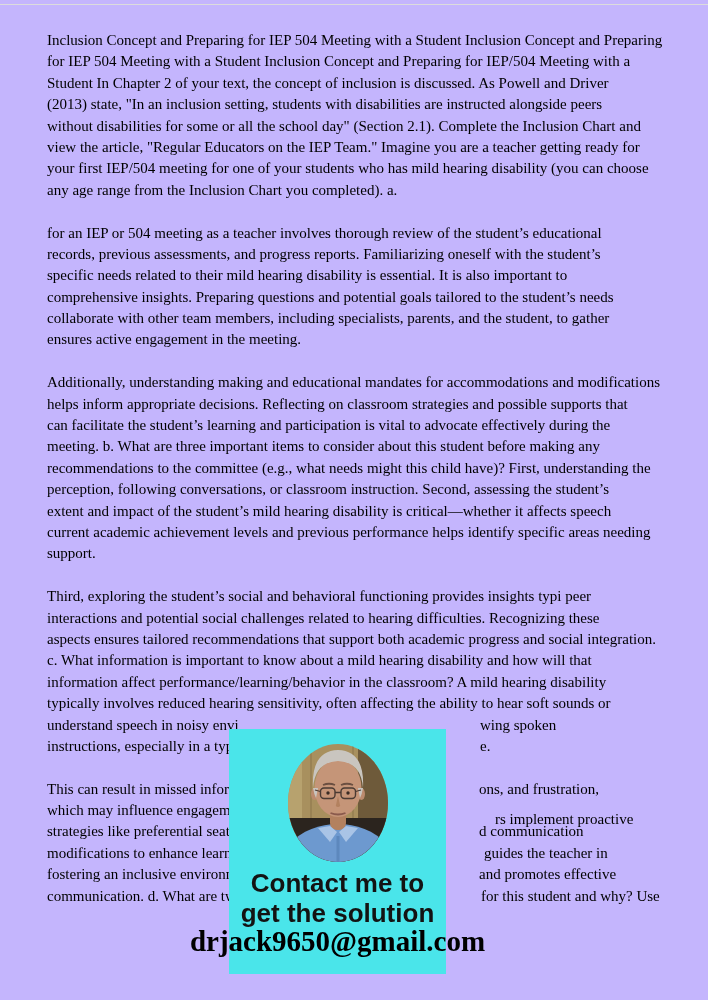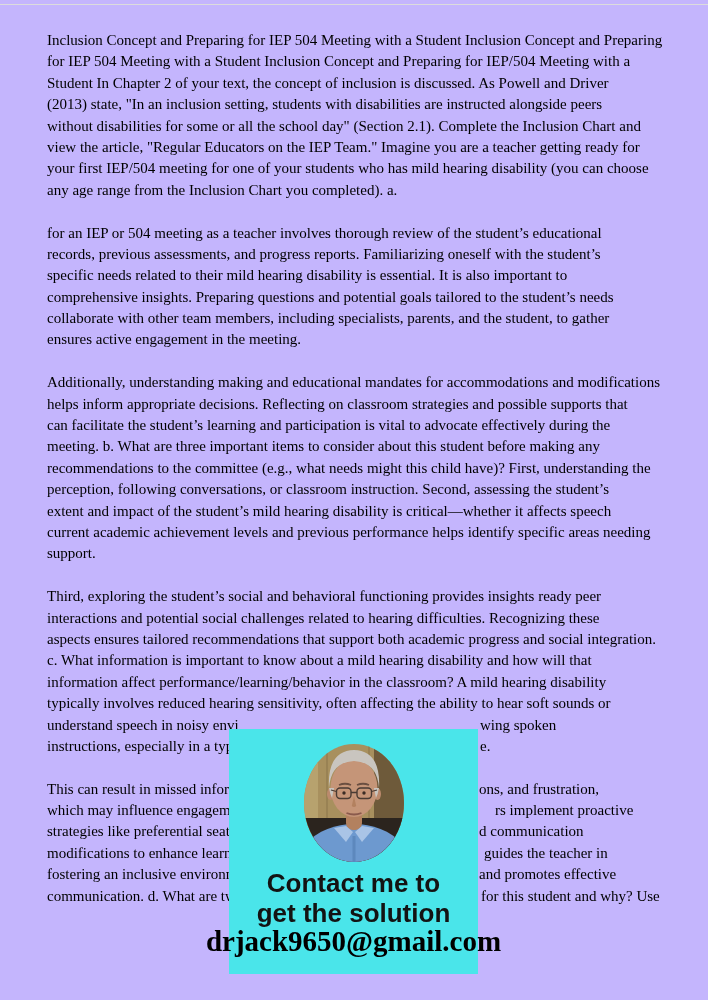--- a/index.html
+++ b/index.html
@@ -32,21 +32,21 @@
     height: 21.4px;
     position: relative;
   }
   .frag-left { position: absolute; left: 0; top: 0; white-space: nowrap; }
   .frag-right { position: absolute; top: 0; white-space: nowrap; }
 
   .promo-card {
     position: absolute;
     left: 229px;
     top: 729px;
-    width: 249px;
+    width: 217px;
     height: 245px;
     display: flex;
     flex-direction: column;
     align-items: center;
     z-index: 5;
   }
   .portrait {
     width: 100px;
     height: 118px;
     margin-top: 15px;
@@ -104,21 +104,21 @@
         <div class="line">helps inform appropriate decisions. Reflecting on classroom strategies and possible supports that</div>
         <div class="line">can facilitate the student’s learning and participation is vital to advocate effectively during the</div>
         <div class="line">meeting. b. What are three important items to consider about this student before making any</div>
         <div class="line">recommendations to the committee (e.g., what needs might this child have)? First, understanding the</div>
         <div class="line">perception, following conversations, or classroom instruction. Second, assessing the student’s</div>
         <div class="line">extent and impact of the student’s mild hearing disability is critical—whether it affects speech</div>
         <div class="line">current academic achievement levels and previous performance helps identify specific areas needing</div>
         <div class="line">support.</div>
       </div>
       <div class="paragraph">
-        <div class="line">Third, exploring the student’s social and behavioral functioning provides insights ready peer</div>
+        <div class="line">Third, exploring the student’s social and behavioral functioning provides insights typi peer</div>
         <div class="line">interactions and potential social challenges related to hearing difficulties. Recognizing these</div>
         <div class="line">aspects ensures tailored recommendations that support both academic progress and social integration.</div>
         <div class="line">c. What information is important to know about a mild hearing disability and how will that</div>
         <div class="line">information affect performance/learning/behavior in the classroom? A mild hearing disability</div>
         <div class="line">typically involves reduced hearing sensitivity, often affecting the ability to hear soft sounds or</div>
         <div class="line">
           <span class="frag-left">understand speech in noisy envi</span>
           <span class="frag-right" style="left: 433px;">wing spoken</span>
         </div>
         <div class="line">
@@ -126,21 +126,21 @@
           <span class="frag-right" style="left: 433px;">e.</span>
         </div>
       </div>
       <div class="paragraph">
         <div class="line">
           <span class="frag-left">This can result in missed inform</span>
           <span class="frag-right" style="left: 432px;">ons, and frustration,</span>
         </div>
         <div class="line">
           <span class="frag-left">which may influence engageme</span>
-          <span class="frag-right" style="left: 448px;">rs implement proactive</span>
+          <span class="frag-right" style="left: 448px; margin-top: 9px;">rs implement proactive</span>
         </div>
         <div class="line">
           <span class="frag-left">strategies like preferential seatin</span>
           <span class="frag-right" style="left: 432px;">d communication</span>
         </div>
         <div class="line">
           <span class="frag-left">modifications to enhance learni</span>
           <span class="frag-right" style="left: 437px;">guides the teacher in</span>
         </div>
         <div class="line">

